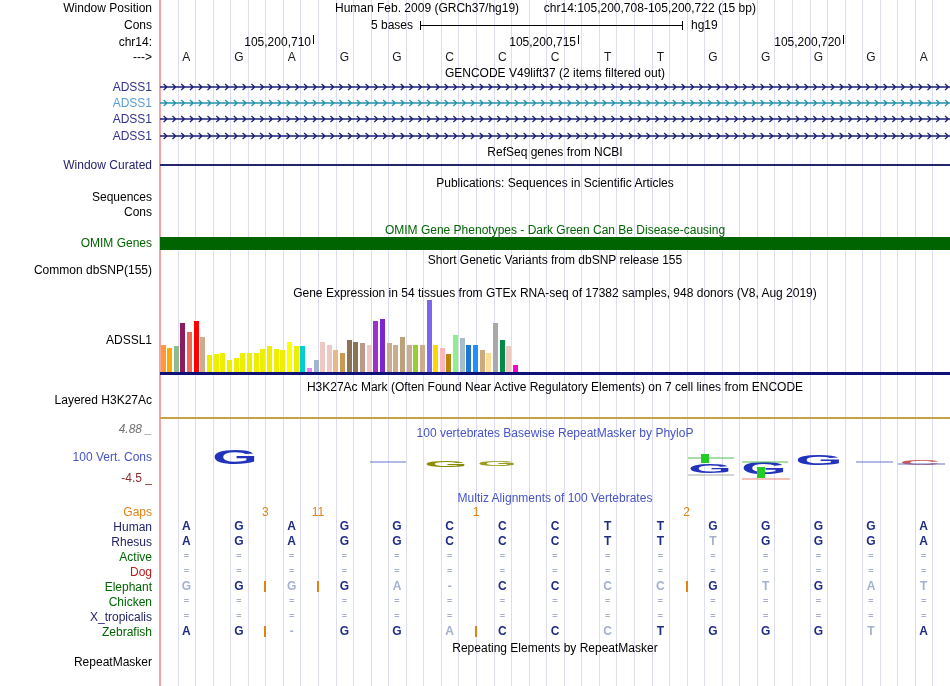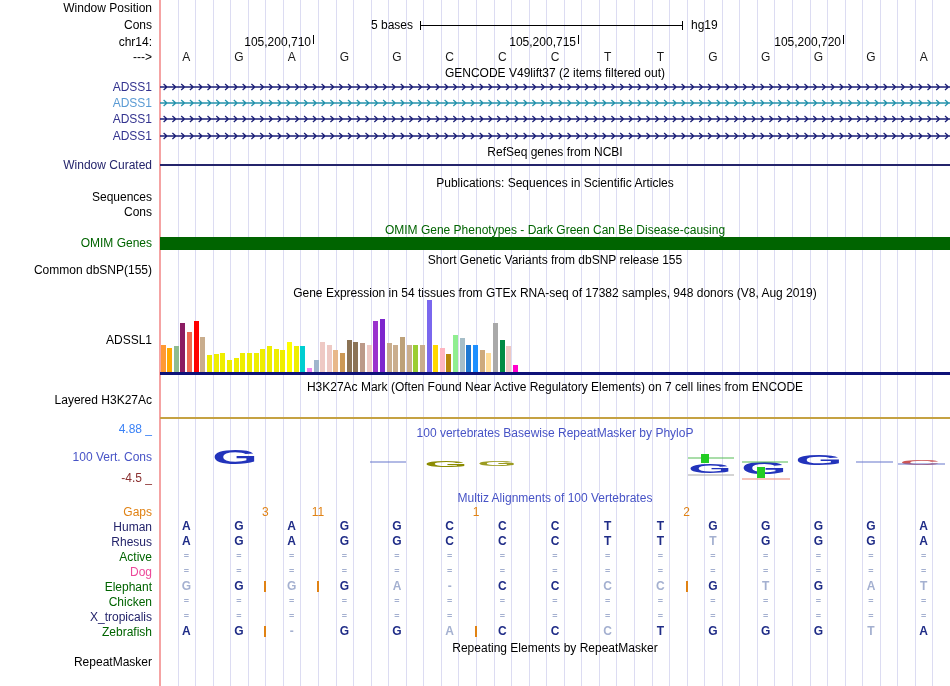--- a/index.html
+++ b/index.html
@@ -69,20 +69,25 @@
       <div class="grid" style="left: 827.1px;"></div>
       <div class="grid" style="left: 844.6px;"></div>
       <div class="grid" style="left: 862.2px;"></div>
       <div class="grid" style="left: 879.8px;"></div>
       <div class="grid" style="left: 897.3px;"></div>
       <div class="grid" style="left: 914.9px;"></div>
       <div class="grid" style="left: 932.4px;"></div>
     </div>
   <div class="startline"></div>
 
+  <div class="abs" style="left:335px;top:1px;white-space:nowrap;">
+    <span>Human Feb. 2009 (GRCh37/hg19)</span>
+    <span style="display:inline-block;width:18px;"></span>
+    <span>chr14:105,200,708-105,200,722 (15 bp)</span>
+  </div>
 
   <div class="abs" style="left:300px;top:18px;width:113px;text-align:right;">5 bases</div>
   <div class="hline" style="left:420px;top:25px;width:263px;height:1px;"></div>
   <div class="tick" style="left:420px;top:21px;"></div>
   <div class="tick" style="left:682px;top:21px;"></div>
   <div class="abs" style="left:691px;top:18px;">hg19</div>
 
   <div id="coords">
       <div class="coordlbl" style="left: 223px; width: 88px; top: 35px;">105,200,710</div>
       <div class="tick" style="left: 313px; top: 35px;"></div>
@@ -208,28 +213,28 @@
       <div class="leftlabel" style="top: 96px; color: rgb(90, 155, 212);">ADSS1</div>
       <div class="leftlabel" style="top: 112px; color: rgb(51, 51, 143);">ADSS1</div>
       <div class="leftlabel" style="top: 129px; color: rgb(51, 51, 143);">ADSS1</div>
       <div class="leftlabel" style="top: 158px; color: rgb(36, 36, 107);">Window Curated</div>
       <div class="leftlabel" style="top: 190px; color: rgb(0, 0, 0);">Sequences</div>
       <div class="leftlabel" style="top: 205px; color: rgb(0, 0, 0);">Cons</div>
       <div class="leftlabel" style="top: 236px; color: rgb(0, 100, 0);">OMIM Genes</div>
       <div class="leftlabel" style="top: 263px; color: rgb(0, 0, 0);">Common dbSNP(155)</div>
       <div class="leftlabel" style="top: 333px; color: rgb(0, 0, 0);">ADSSL1</div>
       <div class="leftlabel" style="top: 393px; color: rgb(0, 0, 0);">Layered H3K27Ac</div>
-      <div class="leftlabel" style="top: 422px; color: #3b82f6;">4.88 _</div>
+      <div class="leftlabel" style="top: 422px; color: #737373; font-style: italic;">4.88 _</div>
       <div class="leftlabel" style="top: 450px; color: rgb(71, 83, 198);">100 Vert. Cons</div>
       <div class="leftlabel" style="top: 471px; color: rgb(139, 48, 48);">-4.5 _</div>
       <div class="leftlabel" style="top: 505px; color: rgb(224, 130, 20);">Gaps</div>
       <div class="leftlabel" style="top: 520px; color: rgb(36, 36, 107);">Human</div>
       <div class="leftlabel" style="top: 535px; color: rgb(36, 36, 107);">Rhesus</div>
       <div class="leftlabel" style="top: 550px; color: rgb(0, 100, 0);">Active</div>
-      <div class="leftlabel" style="top: 565px; color: #ec4899;">Dog</div>
+      <div class="leftlabel" style="top: 565px; color: #b91c1c;">Dog</div>
       <div class="leftlabel" style="top: 580px; color: rgb(0, 100, 0);">Elephant</div>
       <div class="leftlabel" style="top: 595px; color: rgb(0, 100, 0);">Chicken</div>
       <div class="leftlabel" style="top: 610px; color: rgb(36, 36, 107);">X_tropicalis</div>
       <div class="leftlabel" style="top: 625px; color: rgb(0, 100, 0);">Zebrafish</div>
       <div class="leftlabel" style="top: 655px; color: rgb(0, 0, 0);">RepeatMasker</div>
     </div>
   <div id="titles">
       <div class="ctitle" style="top: 66px; color: rgb(0, 0, 0);">GENCODE V49lift37 (2 items filtered out)</div>
       <div class="ctitle" style="top: 145px; color: rgb(0, 0, 0);">RefSeq genes from NCBI</div>
       <div class="ctitle" style="top: 176px; color: rgb(0, 0, 0);">Publications: Sequences in Scientific Articles</div>

